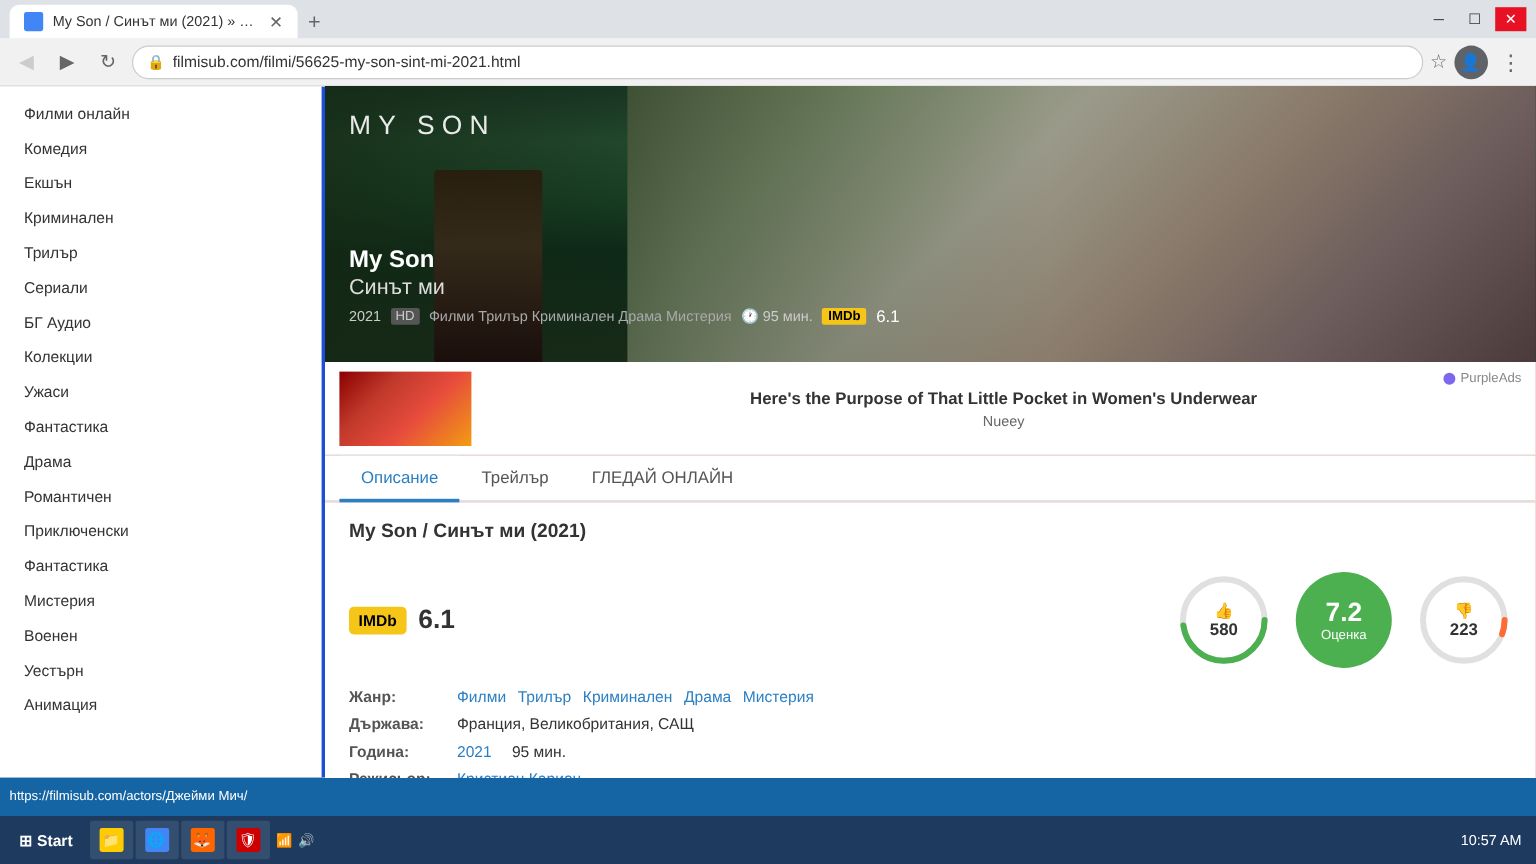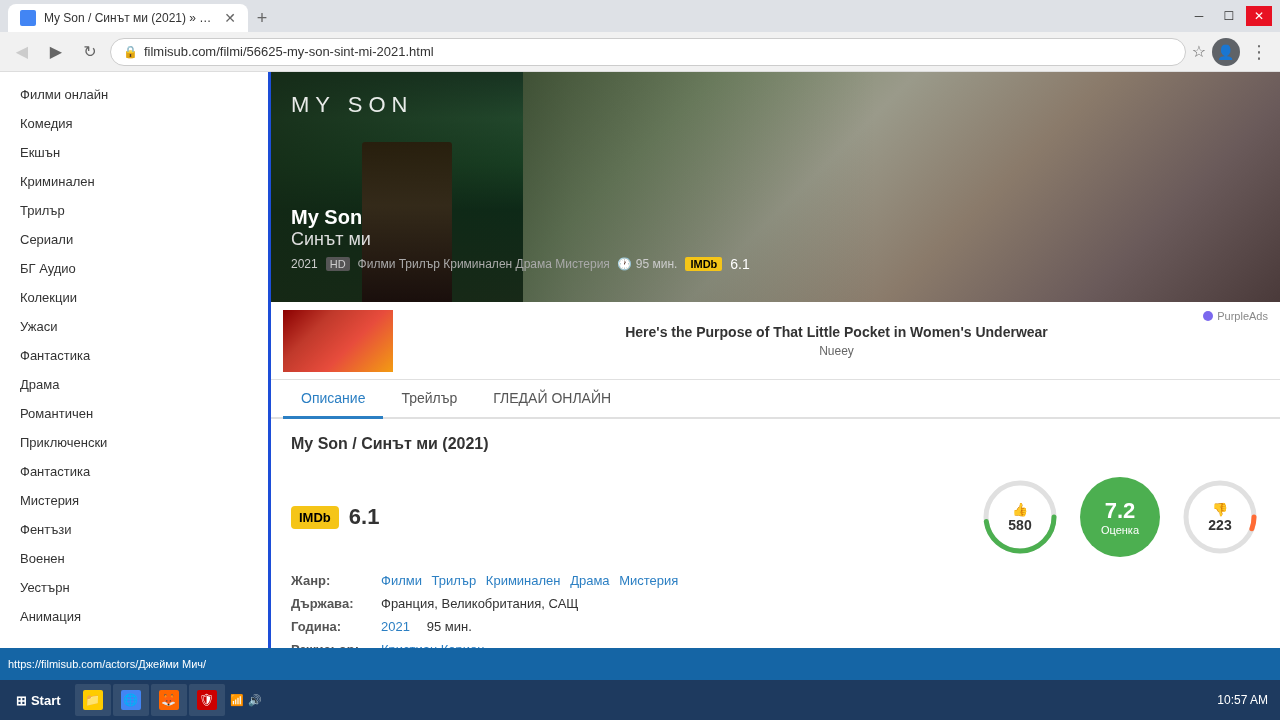--- a/index.html
+++ b/index.html
@@ -160,21 +160,20 @@
       <div class="sidebar-item">Сериали</div>
       <div class="sidebar-item">БГ Аудио</div>
       <div class="sidebar-item">Колекции</div>
       <div class="sidebar-item">Ужаси</div>
       <div class="sidebar-item">Фантастика</div>
       <div class="sidebar-item">Драма</div>
       <div class="sidebar-item">Романтичен</div>
       <div class="sidebar-item">Приключенски</div>
       <div class="sidebar-item">Фантастика</div>
       <div class="sidebar-item">Мистерия</div>
-      <div class="sidebar-item">Фентъзи</div>
       <div class="sidebar-item">Военен</div>
       <div class="sidebar-item">Уестърн</div>
       <div class="sidebar-item">Анимация</div>
 
     </div>
 
     <div class="main-content">
 
       <div class="hero-banner">
         <div class="hero-forest"></div>

